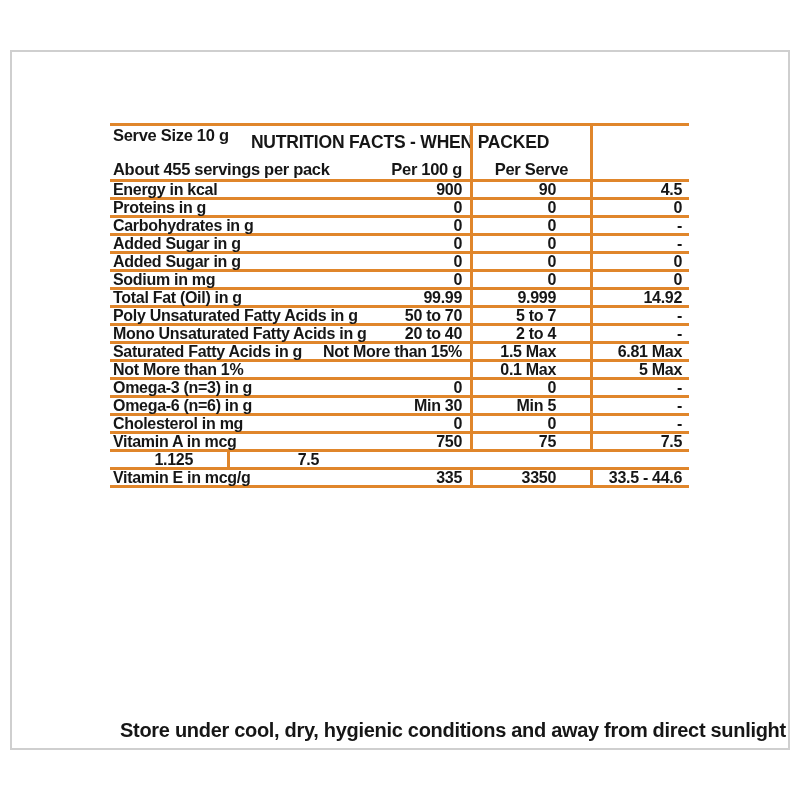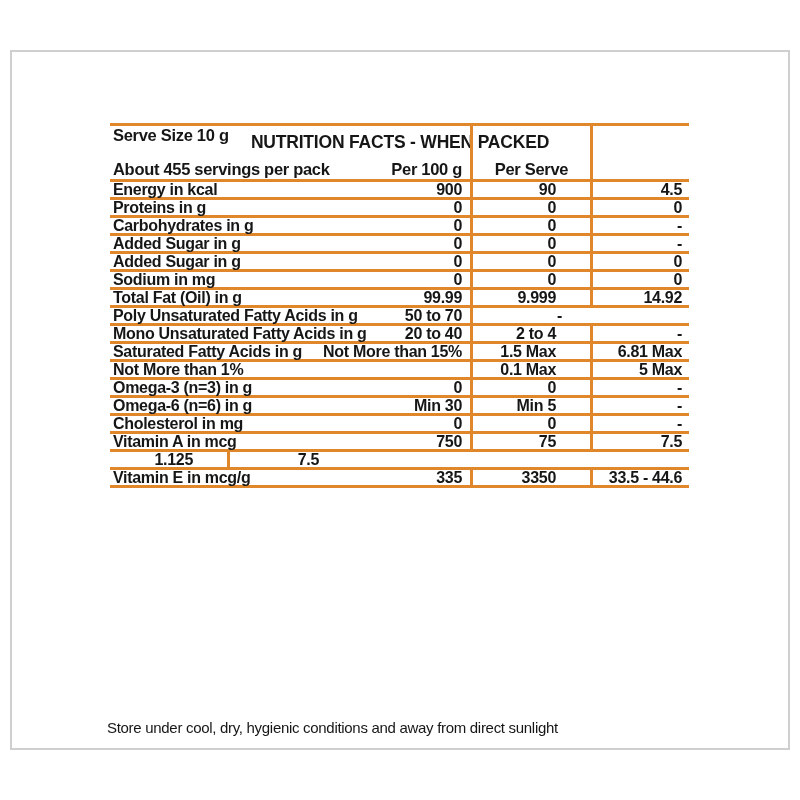--- a/index.html
+++ b/index.html
@@ -52,22 +52,22 @@
     display:flex;justify-content:flex-end;align-items:center;
     padding-right:34px;white-space:nowrap;
   }
   .c3{
     width:96px;height:100%;
     display:flex;justify-content:flex-end;align-items:center;
     padding-right:7px;white-space:nowrap;
   }
 
   .footer-note{
-    position:absolute;left:107px;top:719px;
-    font-size:15px;font-weight:normal;letter-spacing:-0.3px;white-space:nowrap;
+    position:absolute;left:120px;top:719px;
+    font-size:20px;font-weight:bold;letter-spacing:-0.3px;white-space:nowrap;
   }
 </style>
 </head>
 <body>
 
 <div class="frame"></div>
 
 <div class="title">NUTRITION FACTS - WHEN PACKED</div>
 
 <div class="ntable">
@@ -142,20 +142,21 @@
         <span>99.99</span>
       </div>
     <div class="c2">9.999</div>
     <div class="c3">14.92</div>
   </div>
   <div class="row">
     <div class="c1">
         <span>Poly Unsaturated Fatty Acids in g</span>
         <span>50 to 70</span>
       </div>
+    <div class="c2">5 to 7</div>
     <div class="c3">-</div>
   </div>
   <div class="row">
     <div class="c1">
         <span>Mono Unsaturated Fatty Acids in g</span>
         <span>20 to 40</span>
       </div>
     <div class="c2">2 to 4</div>
     <div class="c3">-</div>
   </div>

